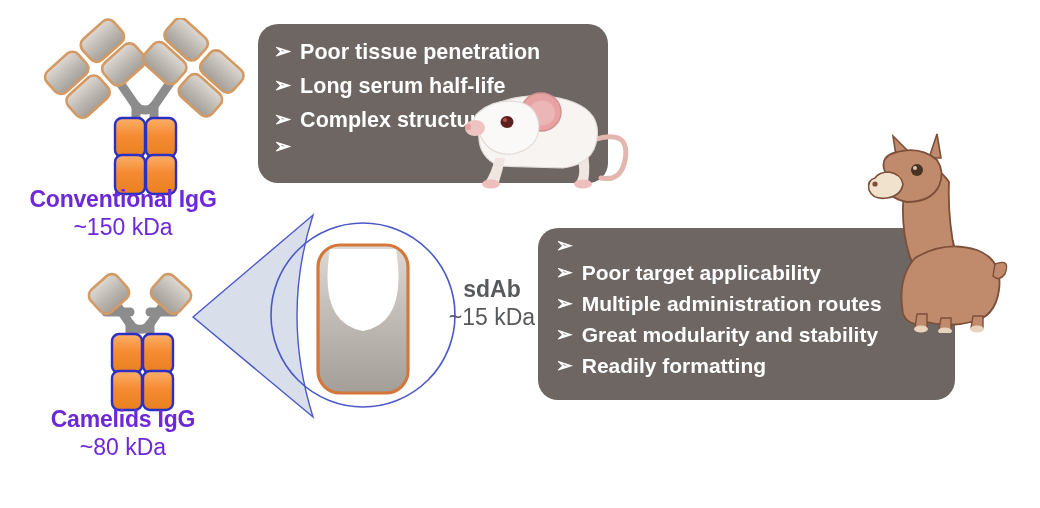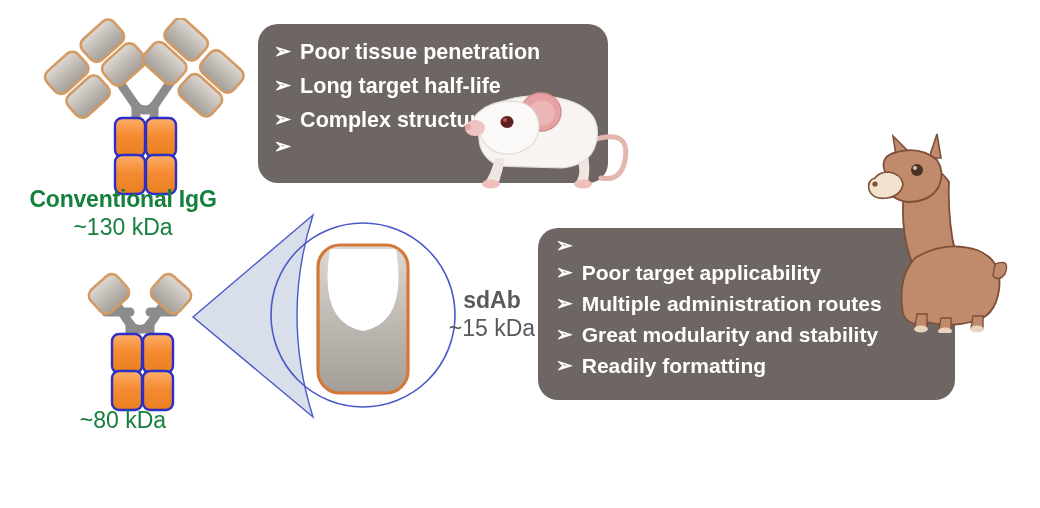--- a/index.html
+++ b/index.html
@@ -54,28 +54,28 @@
   #callout-igg li { font-size: 21.5px; line-height: 34px; }
 
   #callout-sdab {
     left: 538px; top: 228px;
     width: 417px; height: 172px;
     padding: 9px 0 0 18px;
   }
   #callout-sdab li { font-size: 21px; line-height: 31px; }
 
   
-  .ab-label { text-align: center; color: #15803d; }
+  .ab-label { text-align: center; color: #6d28d9; }
   .ab-label .name { font-size: 23px; font-weight: bold; letter-spacing: -0.2px; }
   .ab-label .mass { font-size: 23px; font-weight: normal; margin-top: 1px; }
 
   #label-conventional { left: 8px; top: 186px; width: 230px; }
   #label-camelid     { left: 8px; top: 406px; width: 230px; }
 
-  #label-sdab { left: 432px; top: 287px; width: 120px; text-align: center; color: #58595b; }
+  #label-sdab { left: 432px; top: 276px; width: 120px; text-align: center; color: #58595b; }
   #label-sdab .name { font-size: 23px; font-weight: bold; }
   #label-sdab .mass { font-size: 23px; font-weight: normal; margin-top: 1px; }
 
   
   .svgwrap { position: absolute; }
 </style>
 </head>
 <body>
 
 <div id="canvas">
@@ -122,21 +122,21 @@
         <rect x="75" y="100" width="30" height="39" rx="7" fill="url(#orangeGrad)" stroke="#2b2fc4" stroke-width="2.4"></rect>
         <rect x="106" y="100" width="30" height="39" rx="7" fill="url(#orangeGrad)" stroke="#2b2fc4" stroke-width="2.4"></rect>
         <rect x="75" y="137" width="30" height="39" rx="7" fill="url(#orangeGrad)" stroke="#2b2fc4" stroke-width="2.4"></rect>
         <rect x="106" y="137" width="30" height="39" rx="7" fill="url(#orangeGrad)" stroke="#2b2fc4" stroke-width="2.4"></rect>
       </g>
     </svg>
   </div>
 
   <div class="abs ab-label" id="label-conventional">
     <div class="name">Conventional IgG</div>
-    <div class="mass">~130 kDa</div>
+    <div class="mass">~150 kDa</div>
   </div>
 
   <div class="svgwrap" style="left:68px; top:272px;">
     <svg width="160" height="140" viewBox="0 0 160 140" xmlns="http://www.w3.org/2000/svg">
       <g stroke="#8c8c8c" stroke-width="9" fill="none" stroke-linecap="round">
         <path d="M44 26 L62 52"></path>
         <path d="M100 26 L82 52"></path>
         <path d="M62 52 A12 12 0 0 0 82 52"></path>
         <path d="M62 52 L62 66"></path>
         <path d="M82 52 L82 66"></path>
@@ -154,20 +154,21 @@
       <g>
         <rect x="44" y="62" width="30" height="39" rx="7" fill="url(#orangeGrad)" stroke="#2b2fc4" stroke-width="2.4"></rect>
         <rect x="75" y="62" width="30" height="39" rx="7" fill="url(#orangeGrad)" stroke="#2b2fc4" stroke-width="2.4"></rect>
         <rect x="44" y="99" width="30" height="39" rx="7" fill="url(#orangeGrad)" stroke="#2b2fc4" stroke-width="2.4"></rect>
         <rect x="75" y="99" width="30" height="39" rx="7" fill="url(#orangeGrad)" stroke="#2b2fc4" stroke-width="2.4"></rect>
       </g>
     </svg>
   </div>
 
   <div class="abs ab-label" id="label-camelid">
+    <div class="name">Camelids IgG</div>
     <div class="mass">~80 kDa</div>
   </div>
 
   <div class="svgwrap" style="left:185px; top:205px;">
     <svg width="275" height="225" viewBox="0 0 275 225" xmlns="http://www.w3.org/2000/svg">
 
       <path d="M8 112 L128 10 Q96 110 128 212 Z" fill="#ccd3e4" fill-opacity="0.75" stroke="#4a59c8" stroke-width="1.4"></path>
 
       <circle cx="178" cy="110" r="92" fill="none" stroke="#4a59c8" stroke-width="1.6"></circle>
 
@@ -210,21 +211,21 @@
   </div>
 
   <div class="abs callout" id="callout-igg">
     <ul>
       <li>
         <span class="bullet">➢</span>
         <span>Poor tissue penetration</span>
       </li>
       <li>
         <span class="bullet">➢</span>
-        <span>Long target half-life</span>
+        <span>Long serum half-life</span>
       </li>
       <li>
         <span class="bullet">➢</span>
         <span>Complex structure</span>
       </li>
       <li>
         <span class="bullet">➢</span>
       </li>
     </ul>
   </div>

